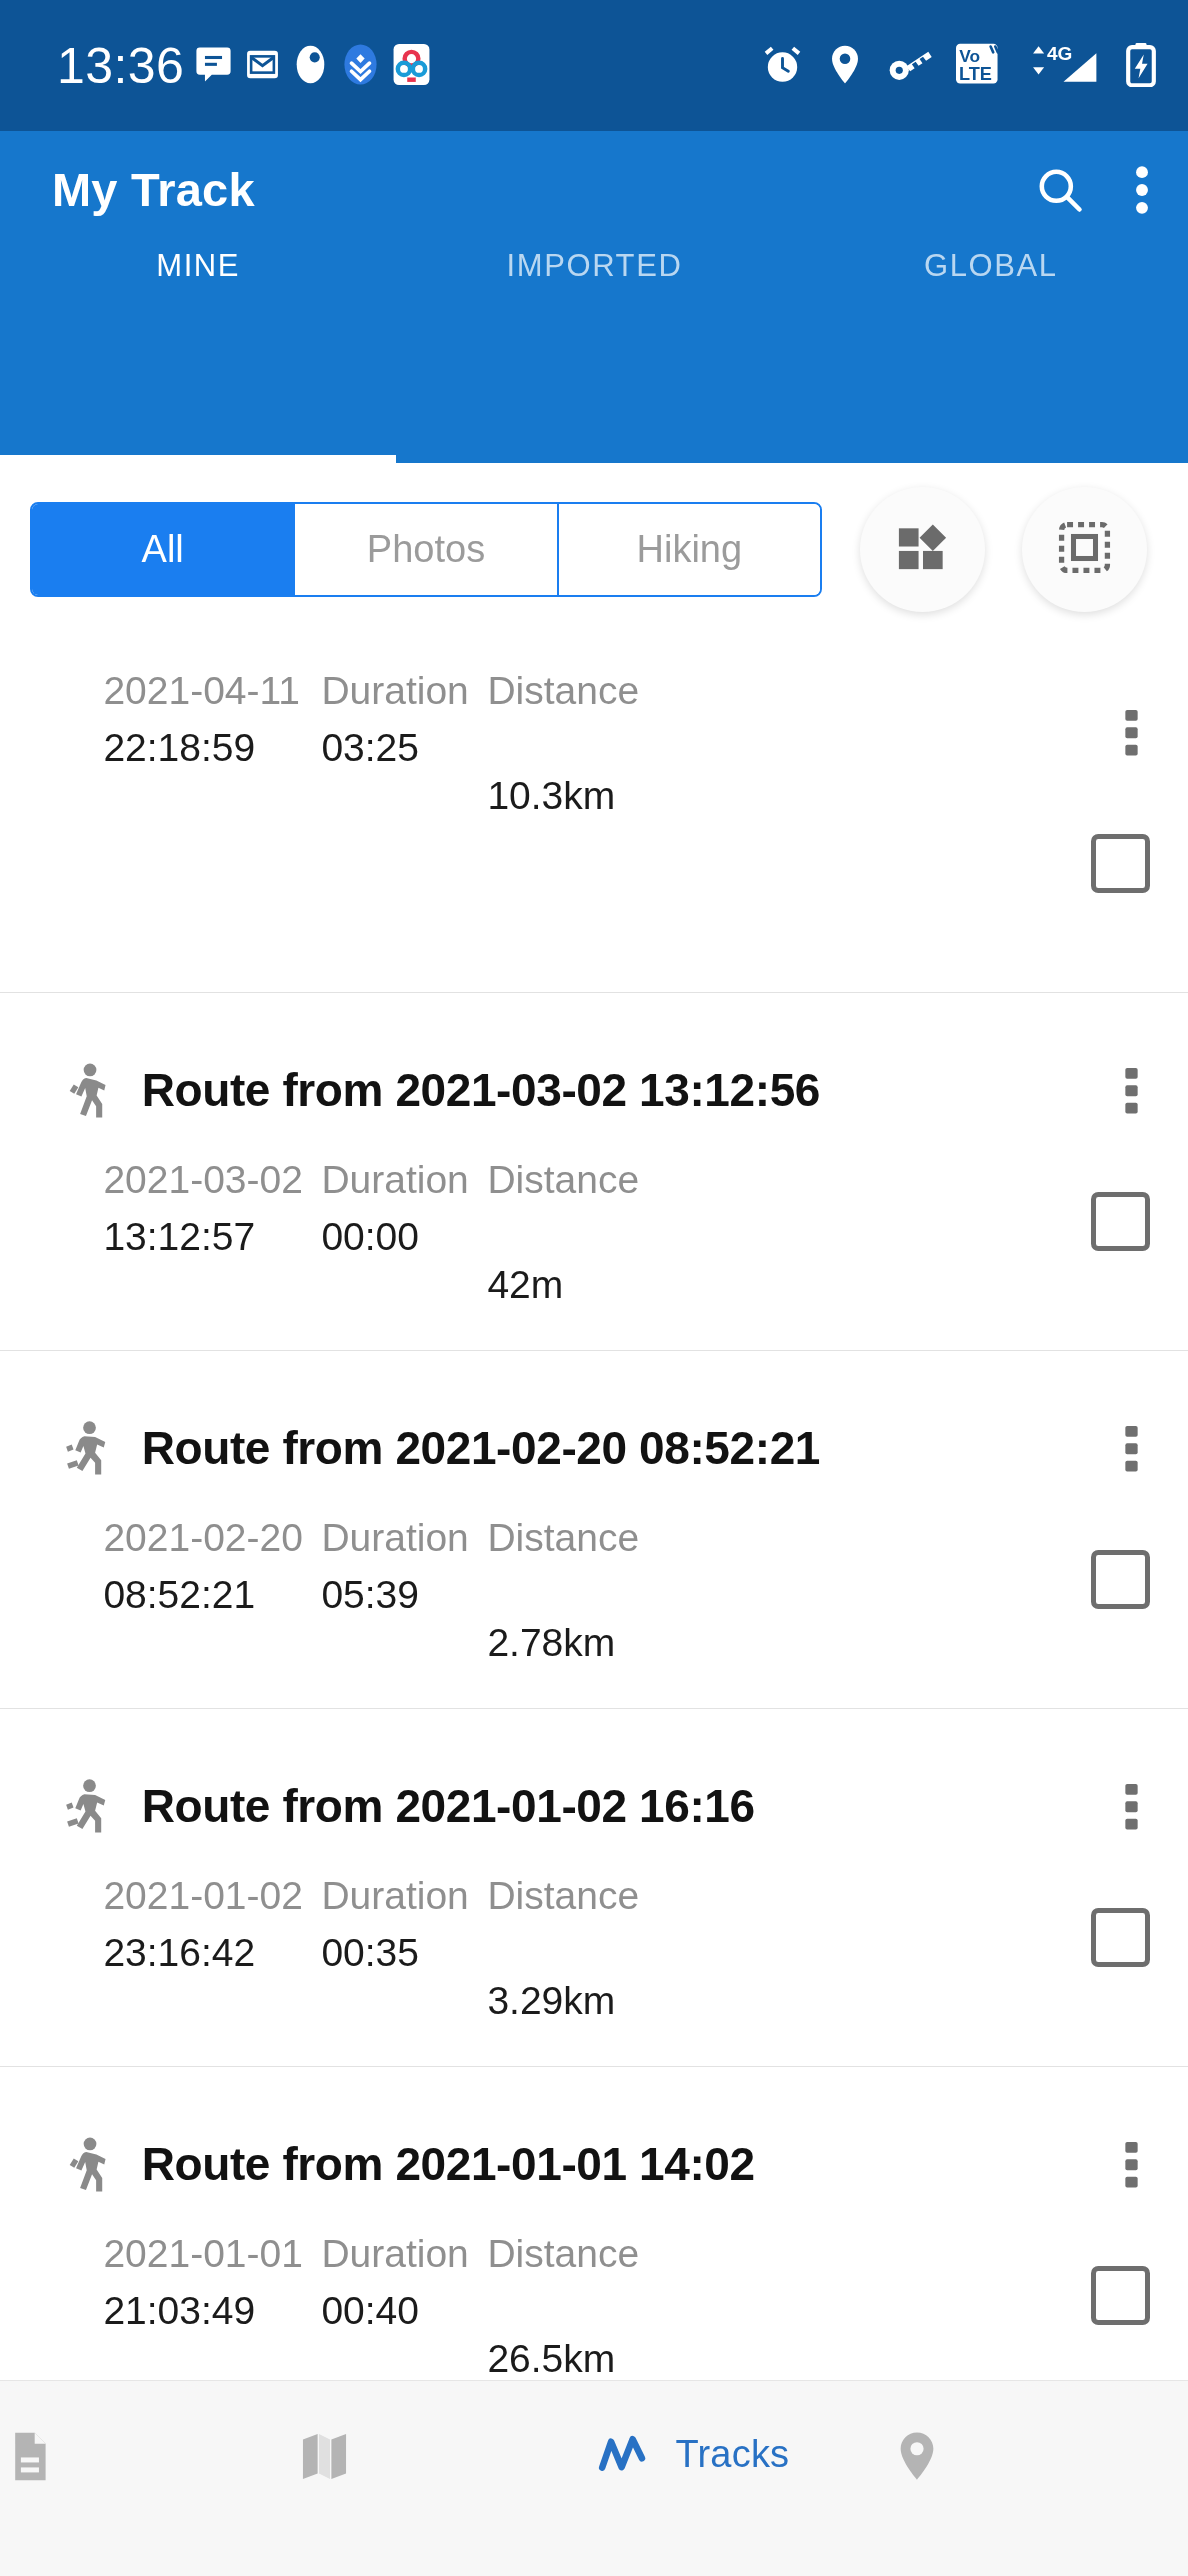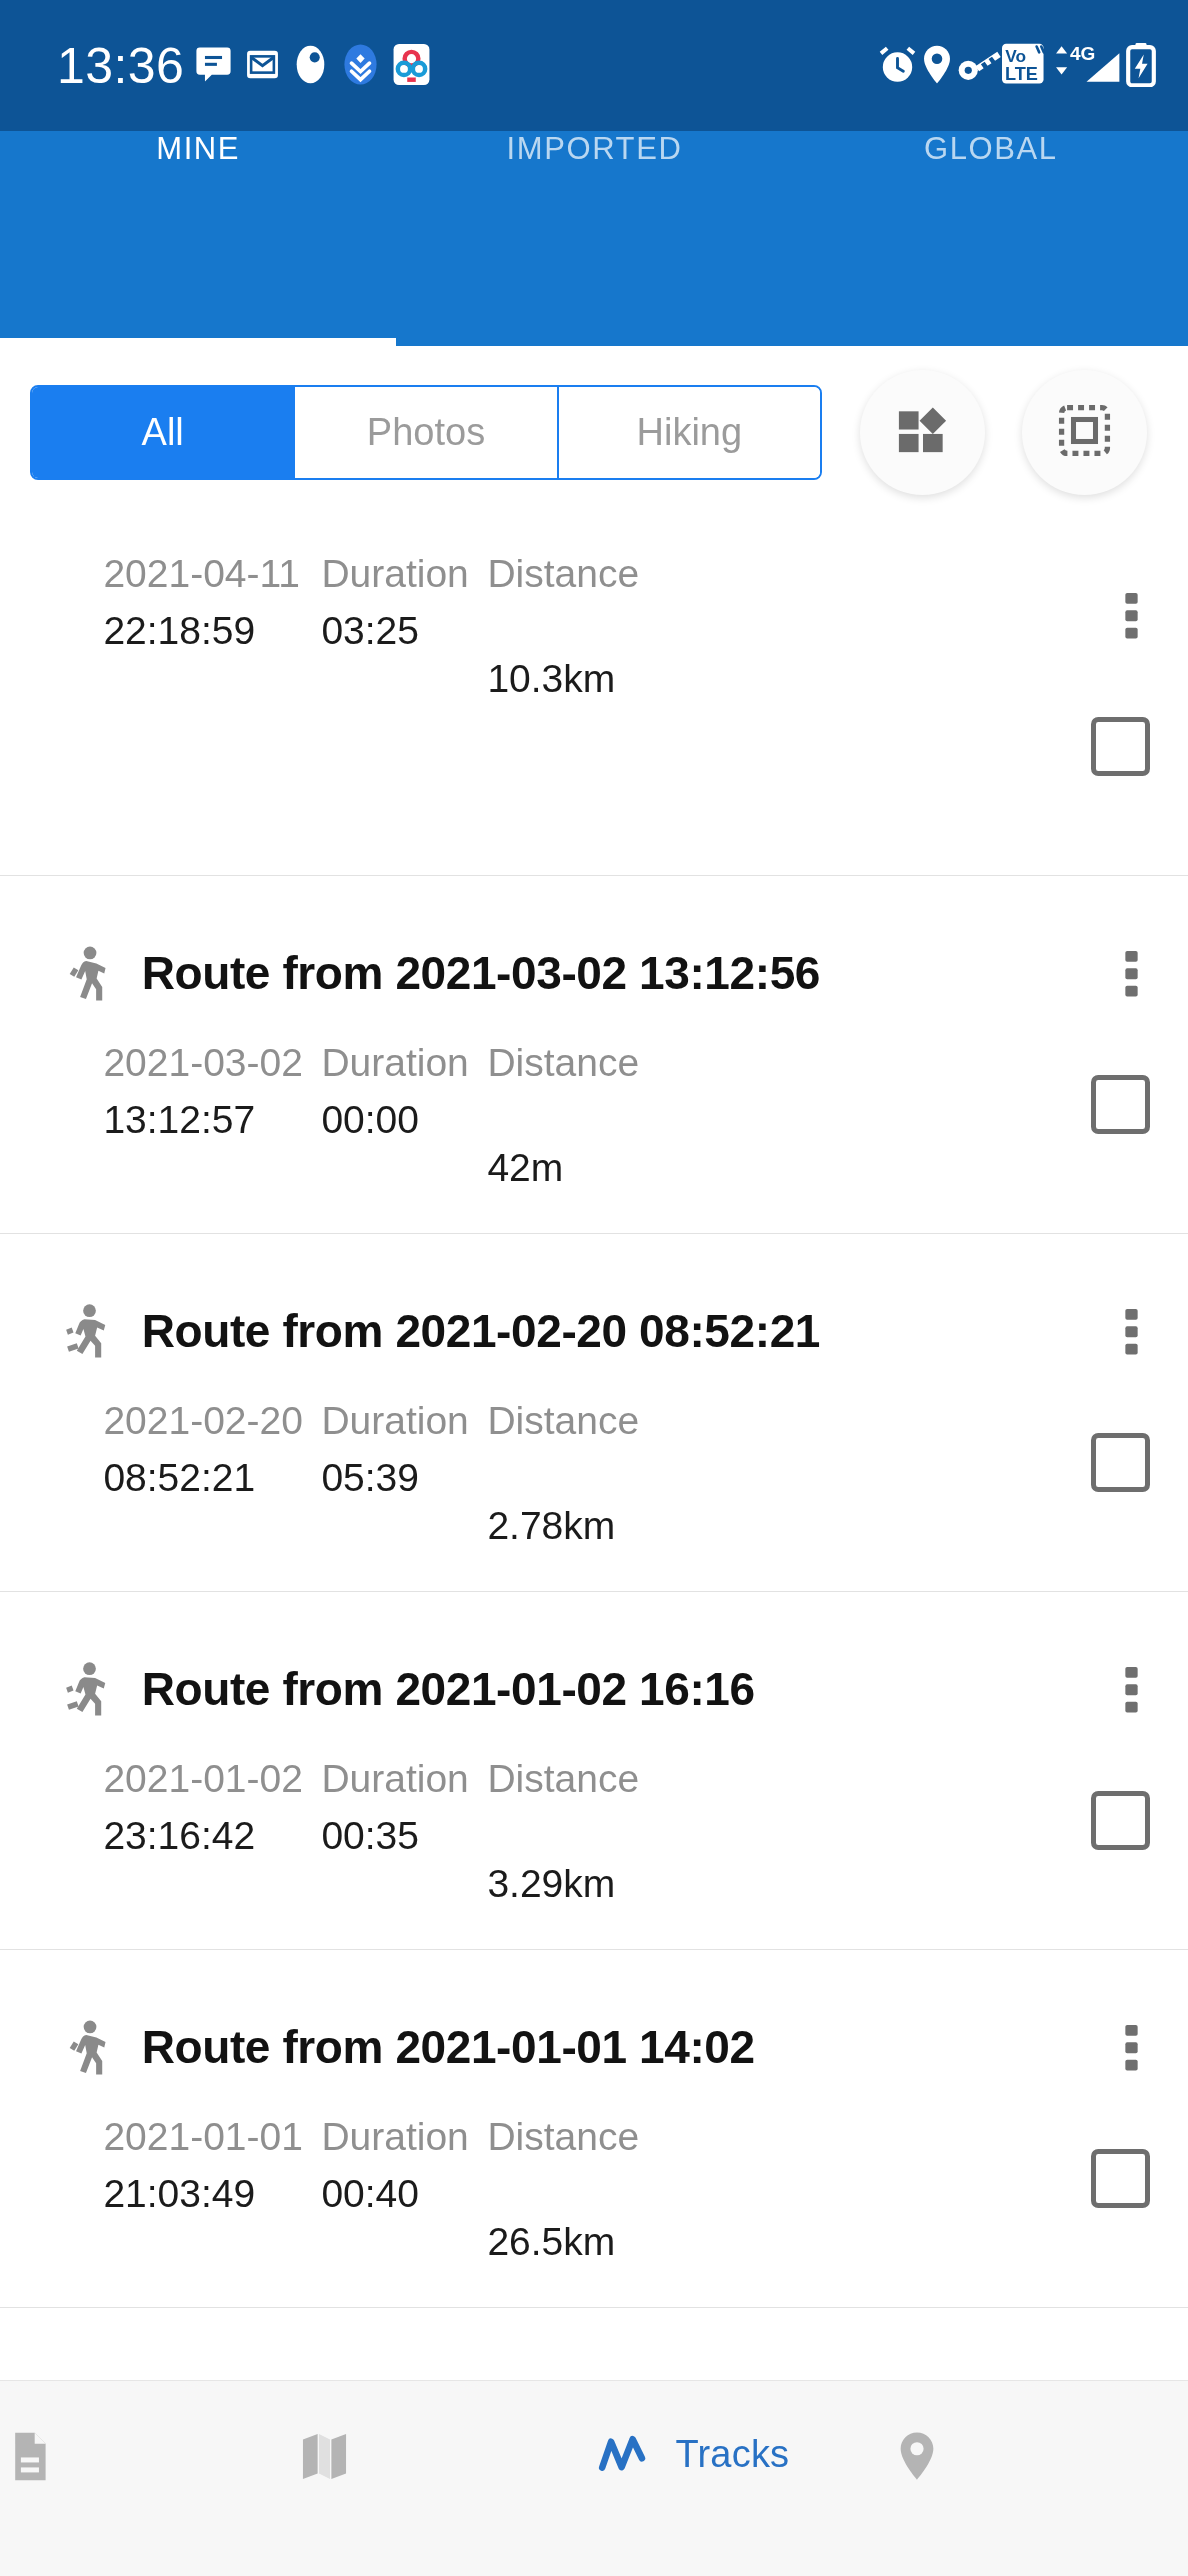--- a/index.html
+++ b/index.html
@@ -12,21 +12,21 @@
   #app { width:1189px; height:2576px; display:flex; flex-direction:column; position:relative; }
 
   
   .status-bar{
     height:131px; background:#0d5496; flex:0 0 131px;
     display:flex; align-items:center; padding:0 32px 0 57px;
     color:#ffffff;
   }
   .sb-left{ display:flex; align-items:center; gap:9px; flex:0 0 auto; }
   .sb-clock{ font-size:50px; font-weight:400; letter-spacing:0.4px; line-height:1; }
-  .sb-right{ display:flex; align-items:center; margin-left:auto; }
+  .sb-right{ display:flex; align-items:center; gap:23px; margin-left:auto; }
   .sb-ico{ display:block; }
 
   
   .app-bar{
     background:#1677cc; flex:0 0 117px; height:117px;
     display:flex; align-items:center; padding:0 38px 0 52px; position:relative;
   }
   .app-title{ color:#fff; font-size:47px; font-weight:700; letter-spacing:0.2px; }
   .app-bar-actions{ margin-left:auto; display:flex; align-items:center; gap:47px; }
   .app-bar-actions svg{ display:block; }
@@ -201,20 +201,38 @@
       <span class="sb-ico">
         <svg width="32" height="45" viewBox="0 0 18 26" fill="#ffffff">
             <rect x="5.8" y="0.6" width="6.4" height="2.6" rx="0.8"></rect>
             <rect x="1.6" y="3" width="14.8" height="22" rx="2.2" fill="none" stroke="#ffffff" stroke-width="2.4"></rect>
             <path d="M10.6 7.2L5.4 15.4h3.2l-1 5.6 5.2-8.4h-3.2z"></path>
           </svg>
       </span>
     </div>
   </div>
 
+  <div class="app-bar">
+    <span class="app-title">My Track</span>
+    <div class="app-bar-actions">
+      <span>
+        <svg width="52" height="52" viewBox="0 0 24 24" fill="none" stroke="#ffffff" stroke-width="2.1">
+            <circle cx="10.3" cy="10.3" r="6.7"></circle>
+            <path d="M15.3 15.3L21 21" stroke-linecap="round"></path>
+          </svg>
+      </span>
+      <span>
+        <svg width="18" height="52" viewBox="0 0 8 28" fill="#ffffff">
+            <circle cx="4" cy="4.4" r="3.2"></circle>
+            <circle cx="4" cy="14" r="3.2"></circle>
+            <circle cx="4" cy="23.6" r="3.2"></circle>
+          </svg>
+      </span>
+    </div>
+  </div>
 
   <div class="tabs">
     <div class="tab active">
       <span>MINE</span>
     </div>
     <div class="tab">
       <span>IMPORTED</span>
     </div>
     <div class="tab">
       <span>GLOBAL</span>

